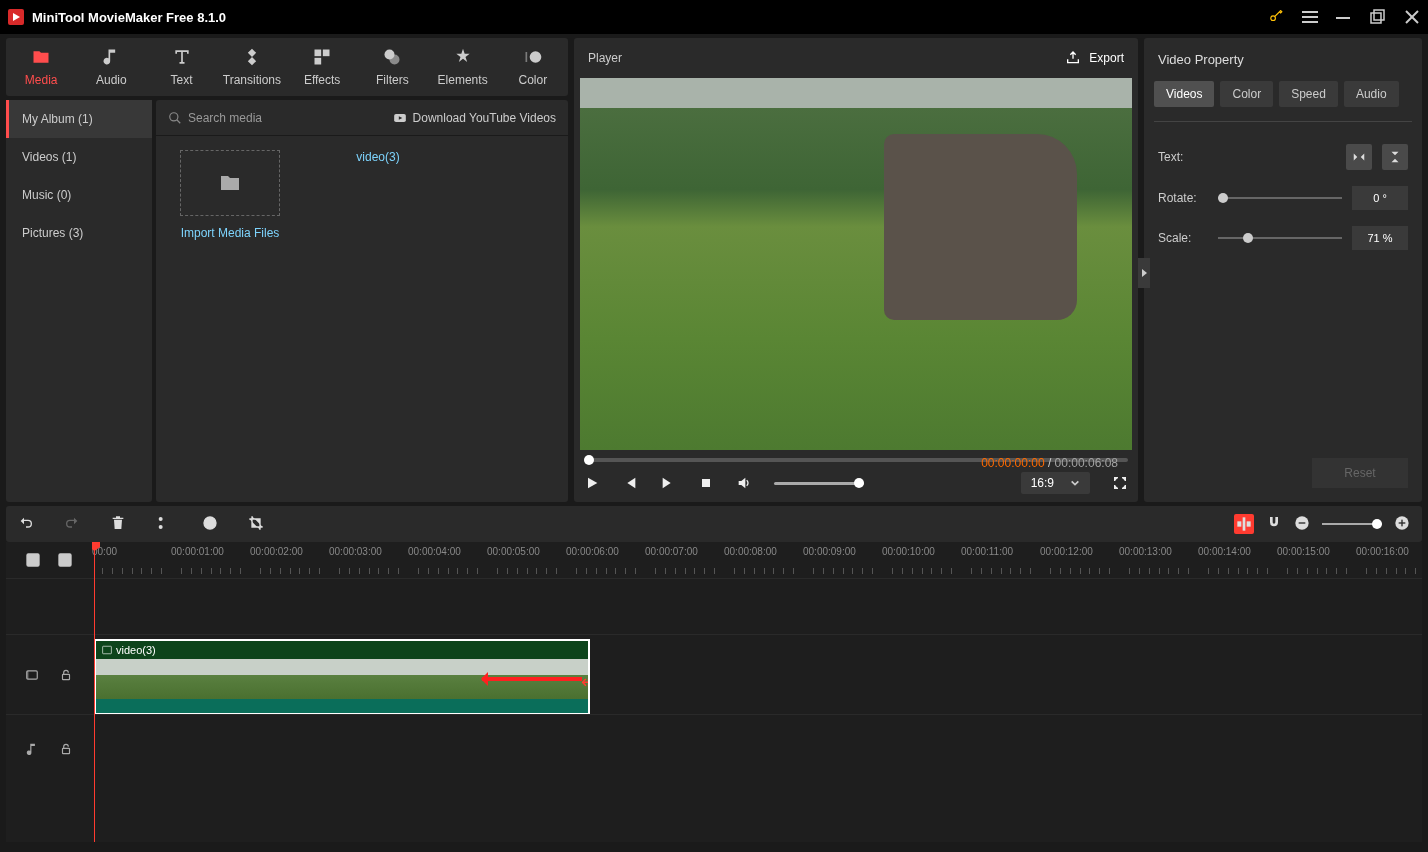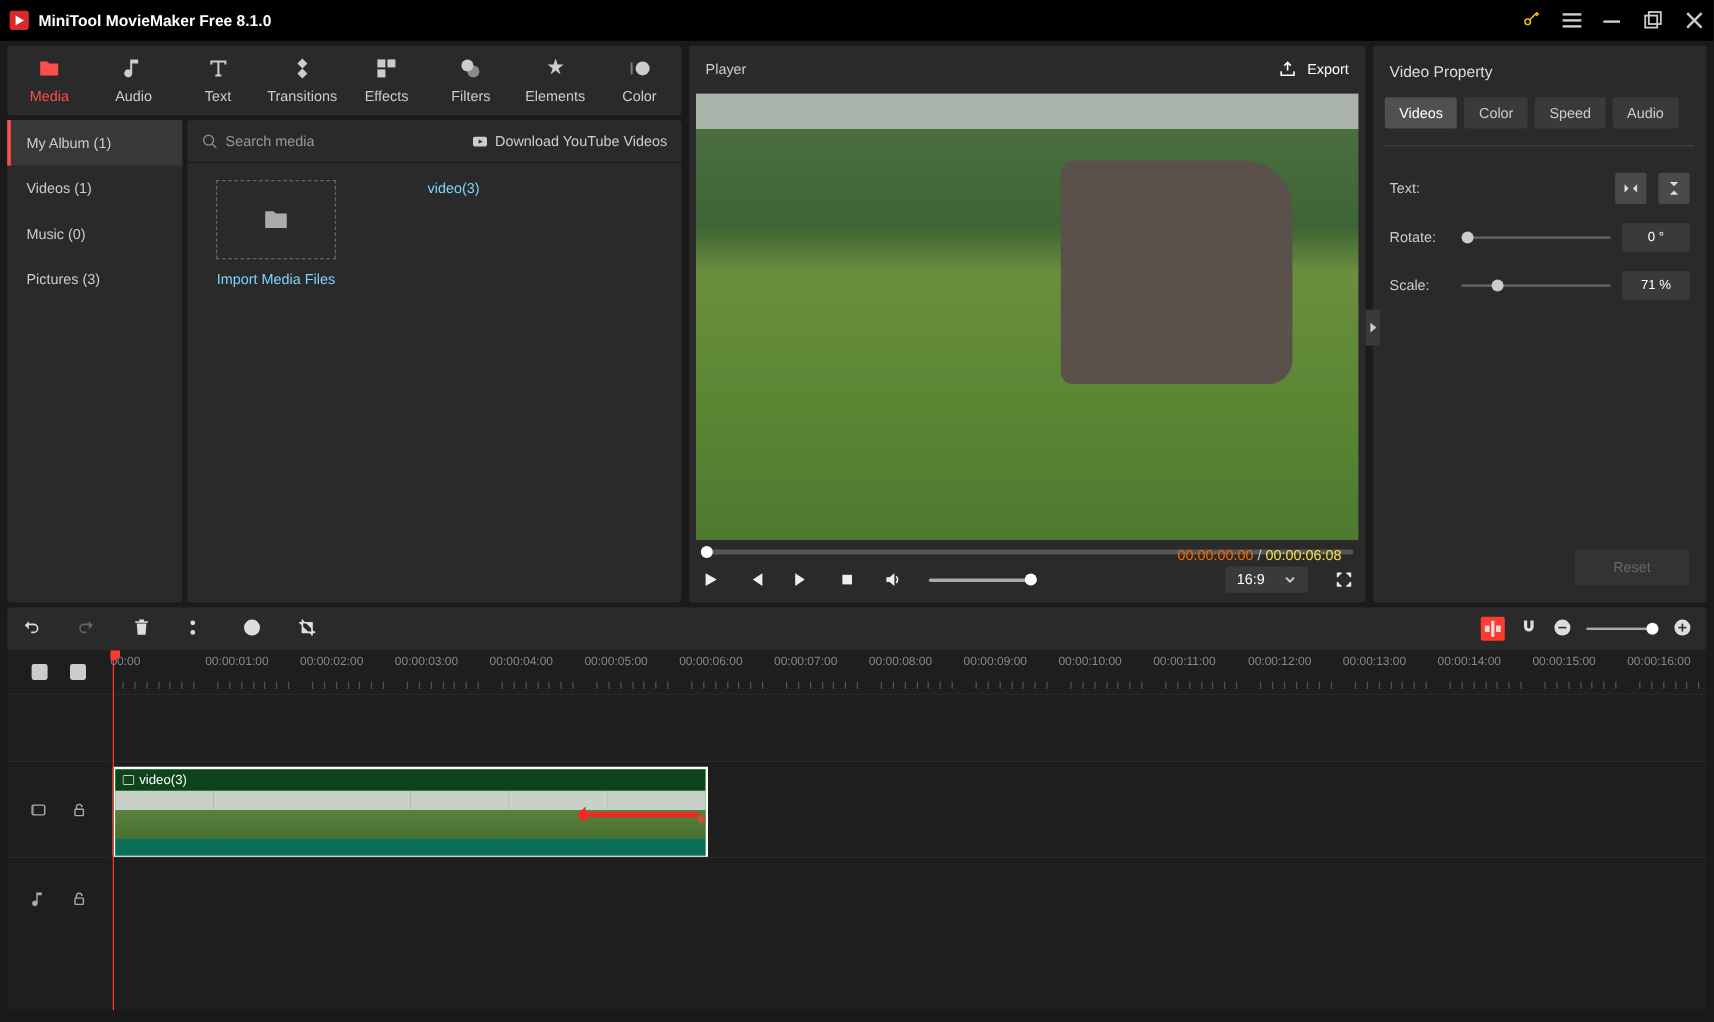--- a/index.html
+++ b/index.html
@@ -50,21 +50,21 @@
 .player-header { height: 40px; display: flex; align-items: center; justify-content: space-between; padding: 0 14px; }
 .export-btn { display: flex; align-items: center; gap: 8px; color: #fff; cursor: pointer; }
 .video-view { flex: 1; margin: 0 6px; background: linear-gradient(180deg, #a9b3aa 0%, #a9b3aa 8%, #4b6e3f 8%, #3e6535 30%, #6a8e3e 40%, #5a8634 70%, #4d7a30 100%); position: relative; }
 .video-view::before{content:"";position:absolute;left:55%;top:15%;width:35%;height:50%;background:#5a524a;border-radius:10px 40px 20px 10px;}
 .player-bar { padding: 8px 10px; }
 .progress { height: 4px; background: #555; border-radius: 2px; position: relative; margin-bottom: 10px;}
 .progress .thumb-dot{width:10px;height:10px;background:#fff;border-radius:50%;position:absolute;left:0;top:-3px;}
 .time-display { position: absolute; right: 10px; top: -2px; font-size: 12px; }
 .time-current { color: #ff6a00; }
 .time-sep { color: #ccc; }
-.time-total { color: #fde047; }
+.time-total { color: #a3a3a3; }
 .player-controls { display: flex; align-items: center; gap: 22px; }
 .player-controls svg { width: 16px; height: 16px; fill: #eee; cursor: pointer; }
 .volume-bar { width: 90px; height: 3px; background: #aaa; border-radius: 2px; position: relative; }
 .volume-bar .dot{position:absolute;right:0;top:-4px;width:10px;height:10px;background:#fff;border-radius:50%;}
 .spacer{flex:1;}
 .aspect-select { background: #3a3a3a; color: #fff; padding: 4px 10px; display:flex;align-items:center;gap:16px;border-radius:2px;cursor:pointer;}
 .aspect-select svg{width:10px;height:10px;fill:#ccc;}
 
 
 .prop-header { padding: 14px 14px; color: #ddd; font-size: 13px; }

